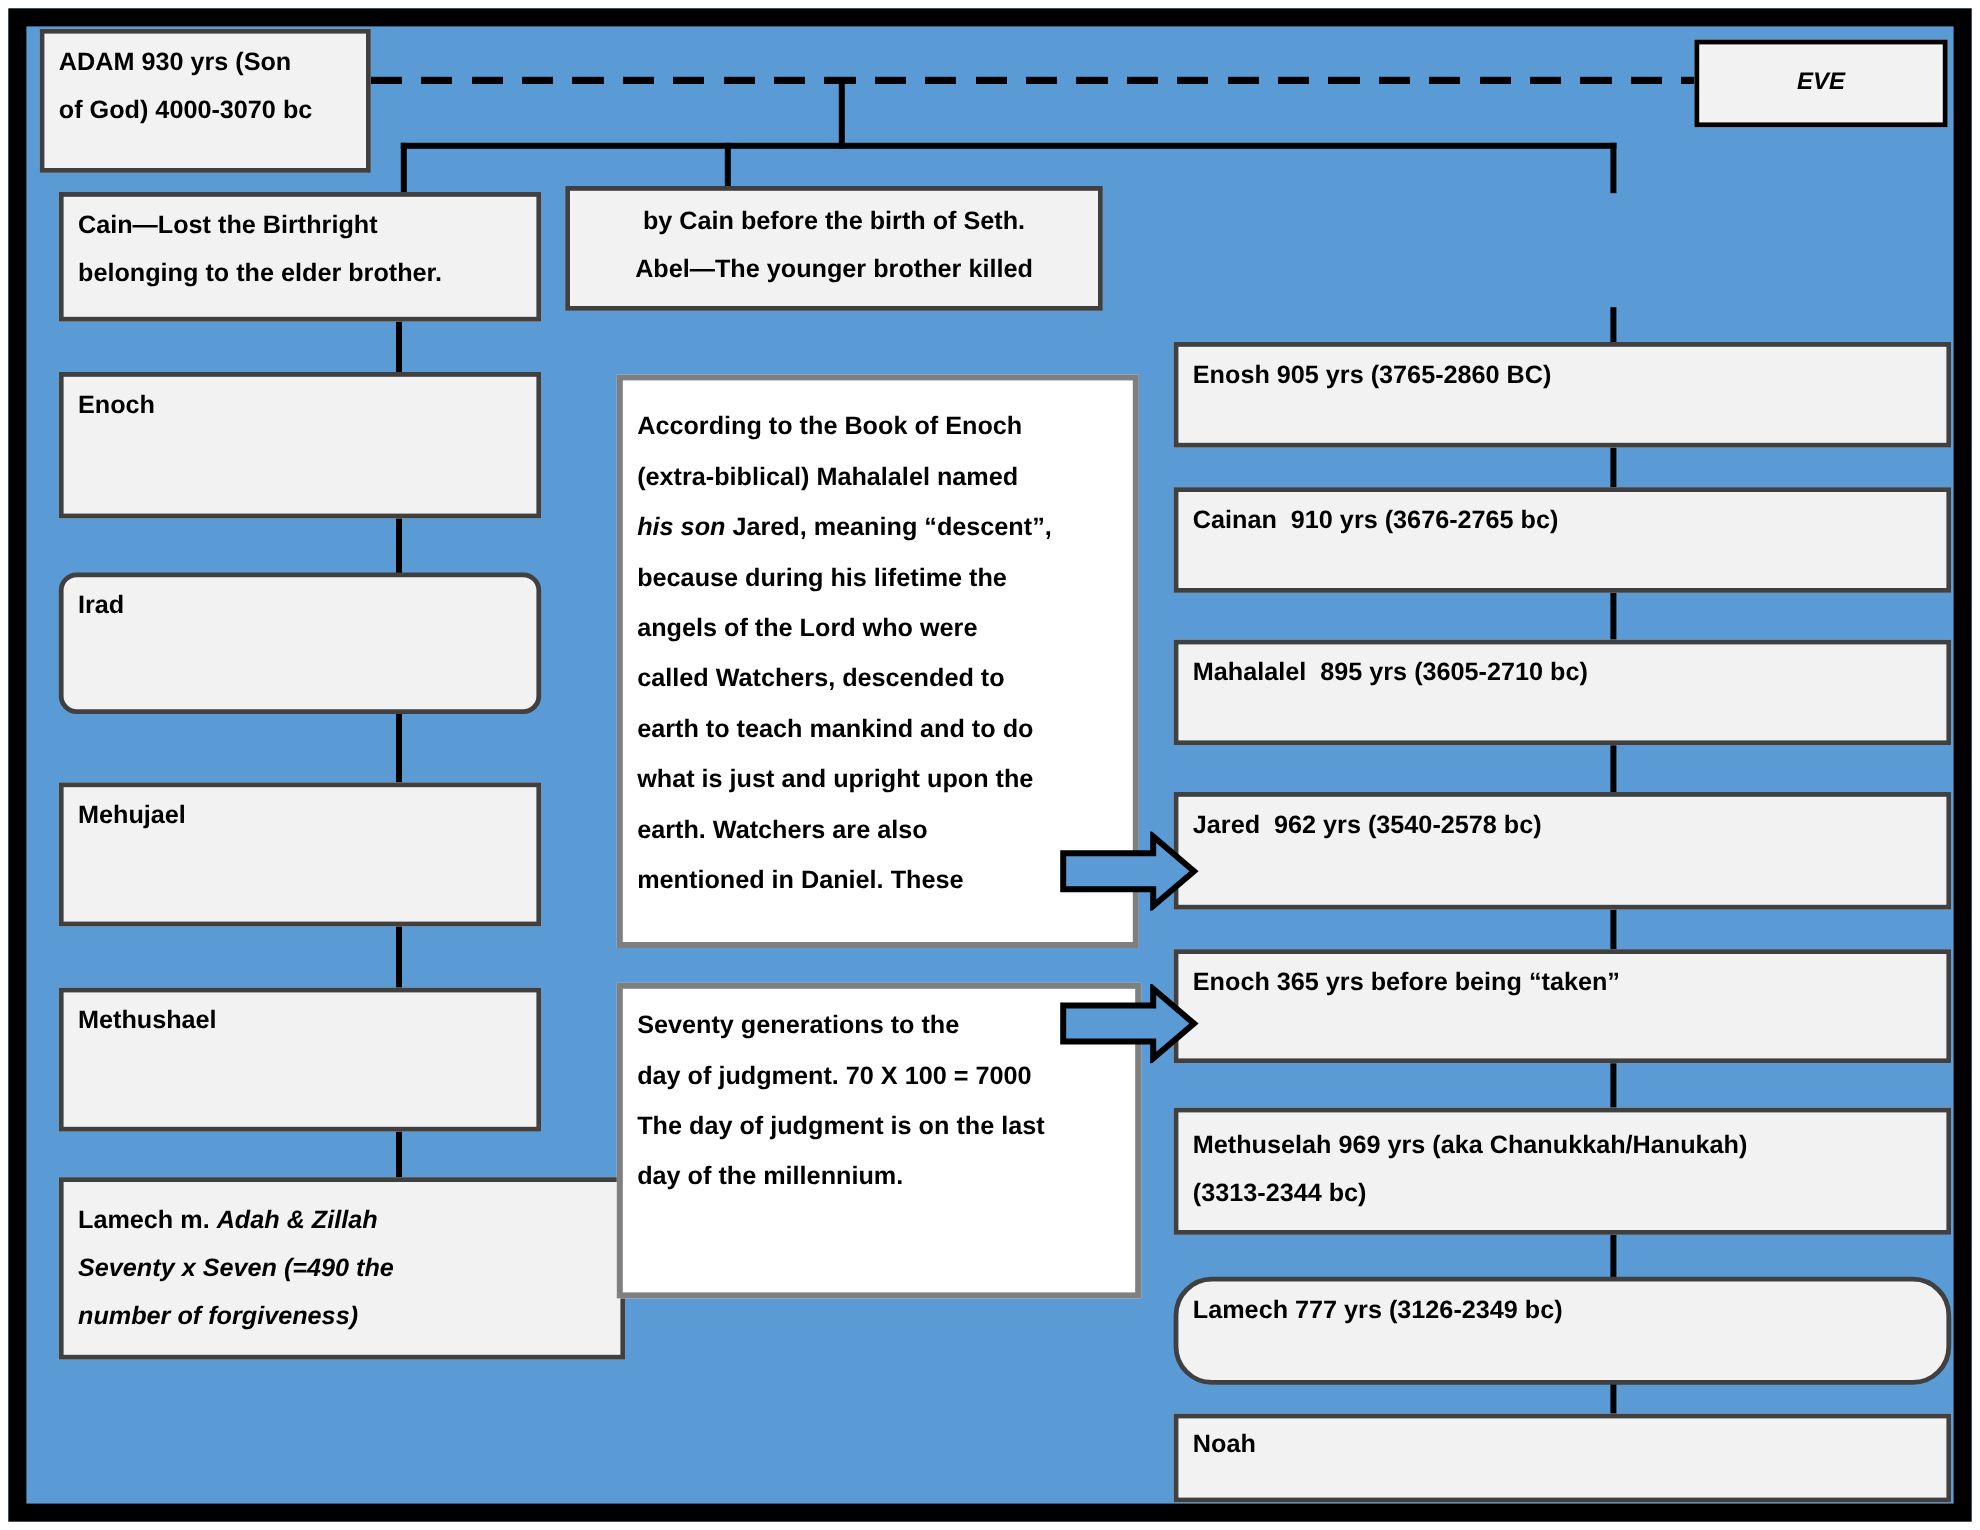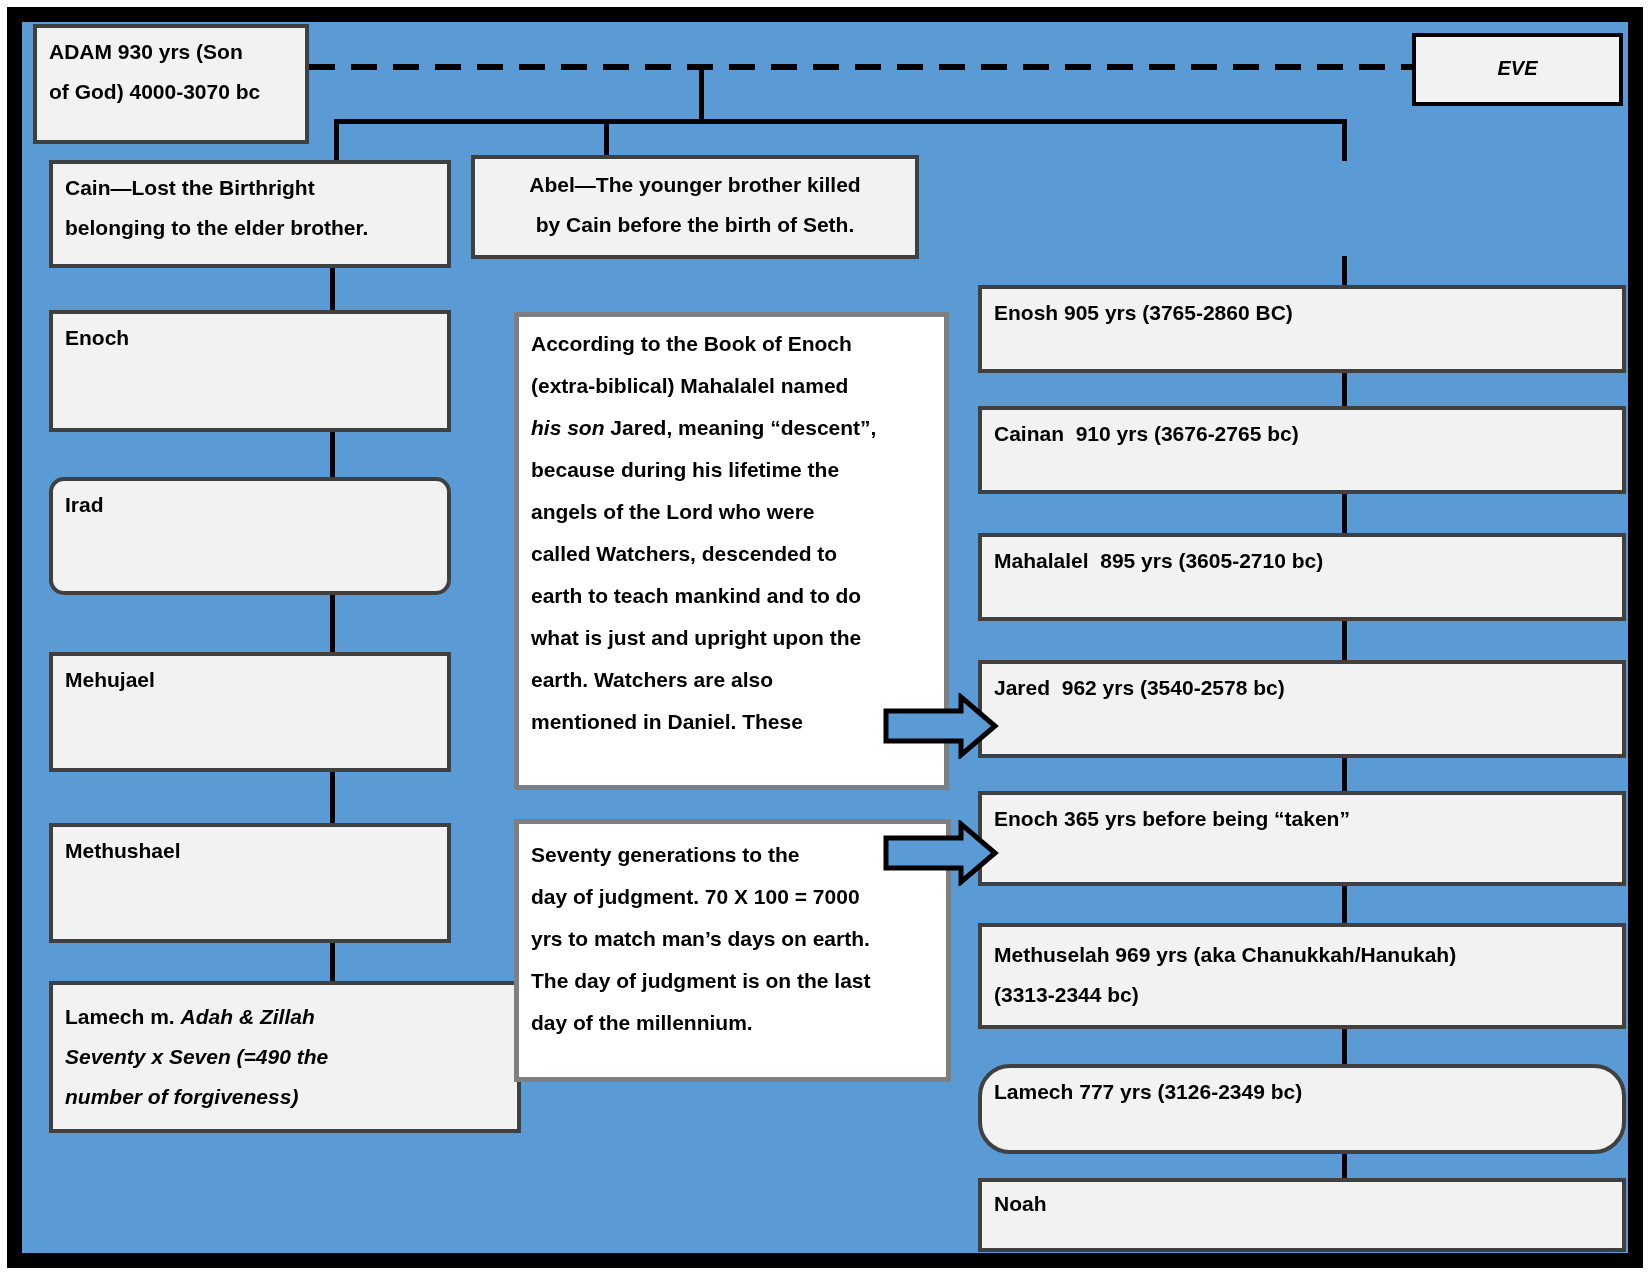--- a/index.html
+++ b/index.html
@@ -86,22 +86,22 @@
   <div class="gbox" style="left:49px;top:823px;width:402px;height:120px;">
     <div class="ln">Methushael</div>
   </div>
   <div class="gbox" style="left:49px;top:981px;width:472px;height:152px;padding-top:12px;">
     <div class="ln"><span>Lamech m. </span><span class="it">Adah &amp; Zillah</span></div>
     <div class="ln it">Seventy x Seven (=490 the</div>
     <div class="ln it">number of forgiveness)</div>
   </div>
 
   <div class="gbox center" style="left:471px;top:155px;width:448px;height:104px;padding-top:6px;">
+    <div class="ln">by Cain before the birth of Seth.</div>
     <div class="ln">Abel—The younger brother killed</div>
-    <div class="ln">by Cain before the birth of Seth.</div>
   </div>
 
   <div class="gbox" style="left:978px;top:285px;width:648px;height:88px;">
     <div class="ln">Enosh 905 yrs (3765-2860 BC)</div>
   </div>
   <div class="gbox" style="left:978px;top:406px;width:648px;height:88px;">
     <div class="ln">Cainan  910 yrs (3676-2765 bc)</div>
   </div>
   <div class="gbox" style="left:978px;top:533px;width:648px;height:88px;">
     <div class="ln">Mahalalel  895 yrs (3605-2710 bc)</div>
@@ -116,37 +116,36 @@
     <div class="ln">Methuselah 969 yrs (aka Chanukkah/Hanukah)</div>
     <div class="ln">(3313-2344 bc)</div>
   </div>
   <div class="gbox" style="left:978px;top:1064px;width:648px;height:90px;border-radius:32px;">
     <div class="ln">Lamech 777 yrs (3126-2349 bc)</div>
   </div>
   <div class="gbox" style="left:978px;top:1178px;width:648px;height:74px;padding-top:2px;">
     <div class="ln">Noah</div>
   </div>
 
-  <div class="note" style="left:514px;top:312px;width:435px;height:478px;padding-top:6px;">
+  <div class="note" style="left:514px;top:312px;width:435px;height:478px;padding-top:18px;">
     <div class="ln">According to the Book of Enoch</div>
     <div class="ln">(extra-biblical) Mahalalel named</div>
     <div class="ln"><span class="it">his son</span><span> Jared, meaning “descent”,</span></div>
     <div class="ln">because during his lifetime the</div>
     <div class="ln">angels of the Lord who were</div>
     <div class="ln">called Watchers, descended to</div>
     <div class="ln">earth to teach mankind and to do</div>
     <div class="ln">what is just and upright upon the</div>
     <div class="ln">earth. Watchers are also</div>
     <div class="ln">mentioned in Daniel. These</div>
   </div>
 
   <div class="note" style="left:514px;top:819px;width:437px;height:263px;padding-top:10px;">
     <div class="ln">Seventy generations to the</div>
     <div class="ln">day of judgment. 70 X 100 = 7000</div>
-    <div class="ln">yrs to match man’s days on earth.</div>
     <div class="ln">The day of judgment is on the last</div>
     <div class="ln">day of the millennium.</div>
   </div>
 
   <svg class="arrow" style="left:883px;top:693px;" width="117" height="66" viewBox="0 0 117 66">
     <polygon points="3,18 78,18 78,4 112,33 78,62 78,48 3,48" fill="#5b9bd5" stroke="#000000" stroke-width="5"></polygon>
   </svg>
   <svg class="arrow" style="left:883px;top:820px;" width="117" height="66" viewBox="0 0 117 66">
     <polygon points="3,18 78,18 78,4 112,33 78,62 78,48 3,48" fill="#5b9bd5" stroke="#000000" stroke-width="5"></polygon>
   </svg>

